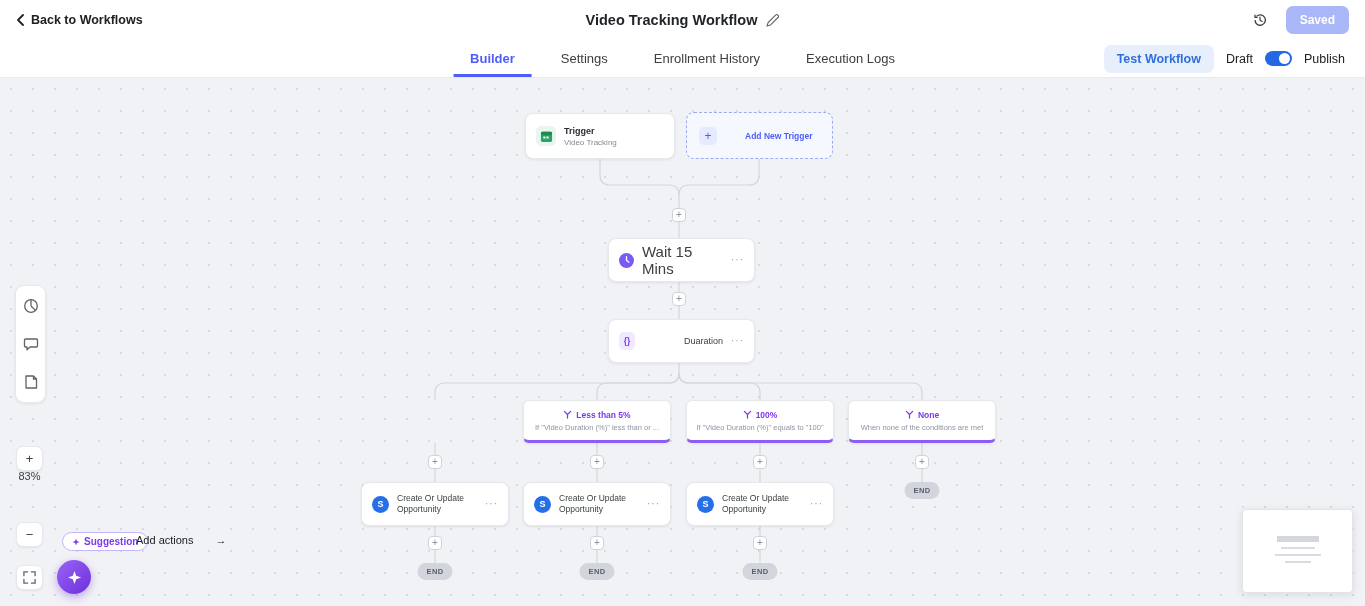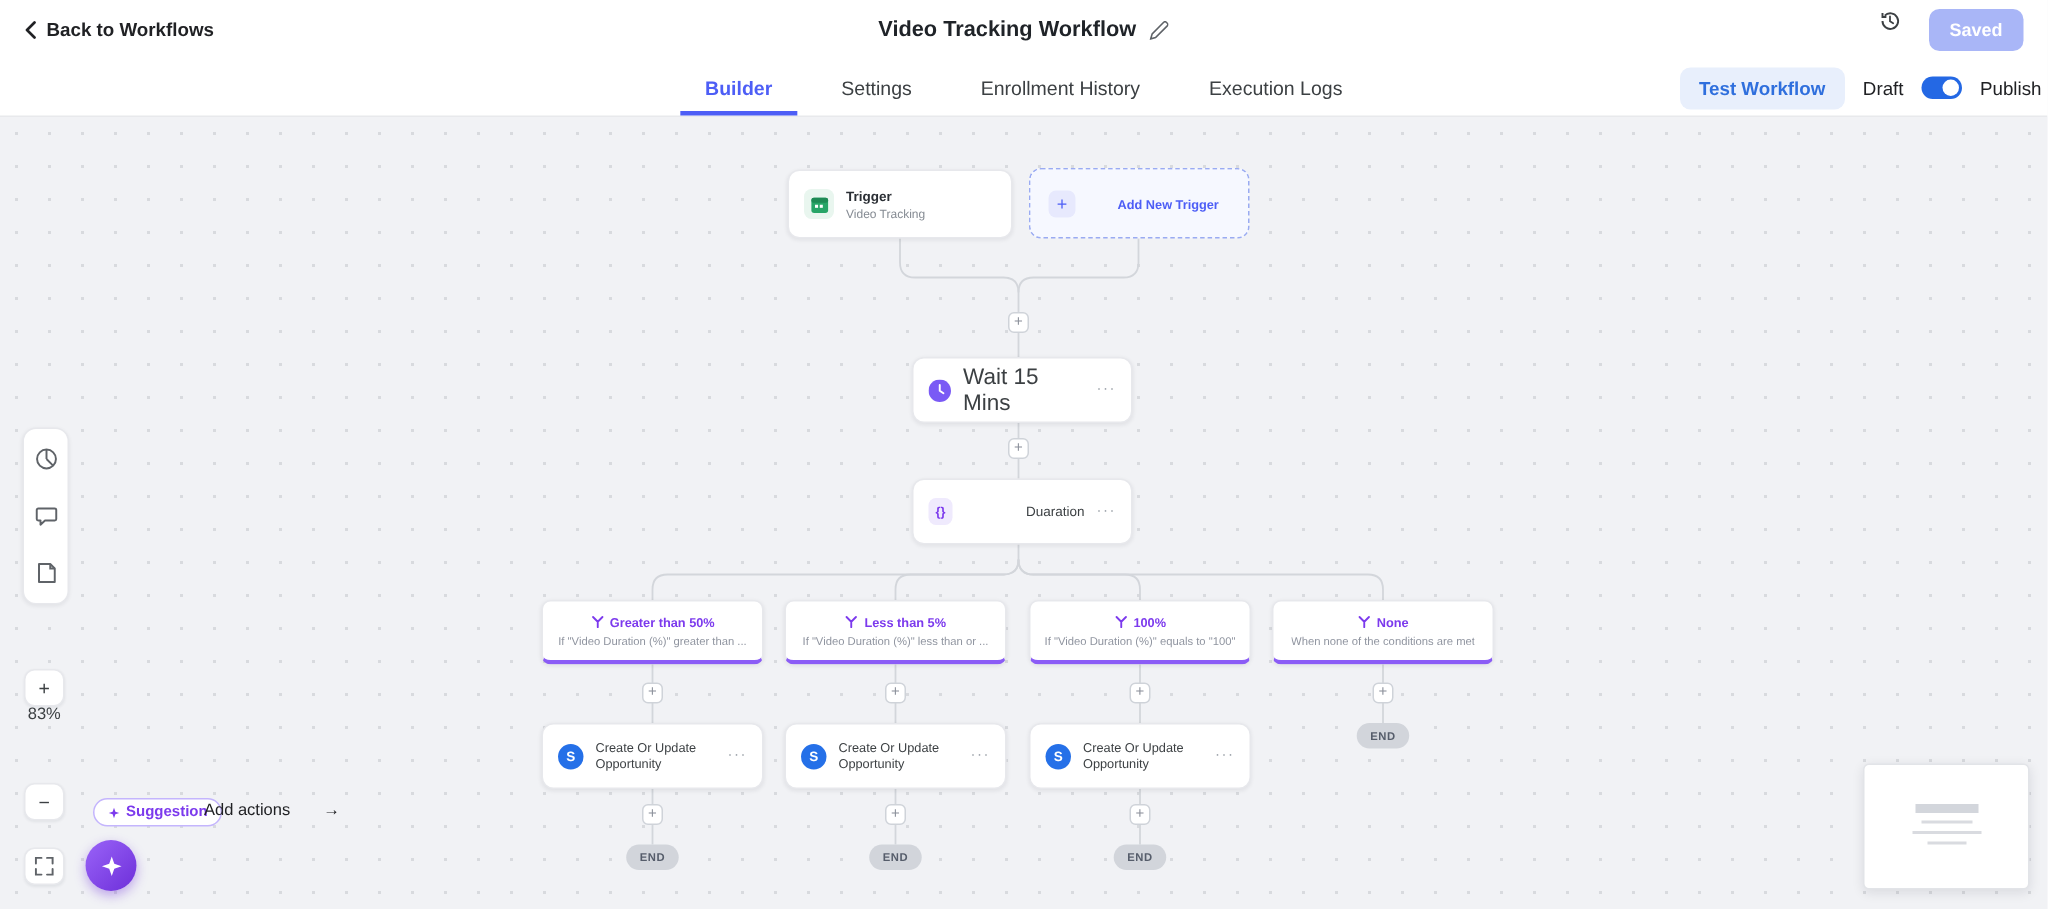--- a/index.html
+++ b/index.html
@@ -4,30 +4,30 @@
 <style>
   * { margin:0; padding:0; box-sizing:border-box; }
   html,body { width:1365px; height:606px; overflow:hidden; font-family:"Liberation Sans", sans-serif; background:#fff; }
 
   
   .header { position:relative; height:40px; display:flex; align-items:center; padding:0 16px; background:#fff; }
   .back-btn { display:flex; align-items:center; gap:7px; font-size:12.5px; font-weight:600; color:#202124; cursor:pointer; }
   .title-wrap { position:absolute; left:50%; transform:translateX(-50%); display:flex; align-items:center; gap:9px; }
   .page-title { font-size:14.5px; font-weight:700; color:#1f2328; }
   .edit-ic { display:flex; align-items:center; cursor:pointer; }
-  .header-right { margin-left:auto; display:flex; align-items:flex-start; gap:18px; }
+  .header-right { margin-left:auto; display:flex; align-items:center; gap:18px; }
   .history-ic { display:flex; cursor:pointer; }
   .saved-btn { background:#a9b6f7; color:#fff; font-size:12px; font-weight:600; border:none; border-radius:7px; padding:7px 14px; cursor:default; }
 
   
   .tabbar { position:relative; height:38px; display:flex; align-items:center; border-bottom:1px solid #e8e9ec; background:#fff; }
   .tabs { position:absolute; left:50%; transform:translateX(-50%); display:flex; height:100%;gap:12px; }
   .tab { padding:0 17px; display:flex; align-items:center; font-size:13px; color:#3c4043; cursor:pointer; border-bottom:3px solid transparent; padding-top:3px; }
   .tab.active { color:#4d5ef6; font-weight:600; border-bottom-color:#4d5ef6; }
-  .bar-right { margin-left:auto; display:flex; align-items:center; gap:12px; padding-right:4px; }
+  .bar-right { margin-left:auto; display:flex; align-items:center; gap:12px; padding-right:20px; }
   .test-btn { background:#e8effc; color:#2f6fdd; font-size:12.5px; font-weight:600; border:none; border-radius:7px; padding:7px 13px; cursor:pointer; }
   .draft-lbl,.publish-lbl { font-size:12.5px; color:#202124; }
   .toggle { width:27px; height:15px; background:#2468e4; border-radius:8px; position:relative; cursor:pointer; }
   .toggle .knob { position:absolute; right:2px; top:2px; width:11px; height:11px; background:#fff; border-radius:50%; }
 
   
   .canvas { position:absolute; top:78px; left:0; width:1365px; height:528px;
     background-color:#f1f2f5;
     background-image:radial-gradient(#d8dade 1px, rgba(0,0,0,0) 1.2px);
     background-size:22px 22px; }
@@ -186,31 +186,20 @@
     <span class="wait-lbl">Wait 15 Mins</span>
     <span class="more">···</span>
   </div>
 
   <div class="node dur-node">
     <span class="brace-ic">{}</span>
     <span class="dur-lbl">Duaration</span>
     <span class="more">···</span>
   </div>
 
-  <div class="cond" style="left:361px;">
-    <div class="cond-top">
-      <span style="display:flex">
-          <svg width="9" height="9" viewBox="0 0 10 10">
-            <path d="M5 9V5M5 5L1.5 1.5M5 5L8.5 1.5" stroke="#7c3aed" stroke-width="1.4" fill="none" stroke-linecap="round"></path>
-          </svg>
-        </span>
-      <span class="cond-lbl">Greater than 50%</span>
-    </div>
-    <div class="cond-desc">If "Video Duration (%)" greater than ...</div>
-  </div>
   <div class="cond" style="left:523px;">
     <div class="cond-top">
       <span style="display:flex">
           <svg width="9" height="9" viewBox="0 0 10 10">
             <path d="M5 9V5M5 5L1.5 1.5M5 5L8.5 1.5" stroke="#7c3aed" stroke-width="1.4" fill="none" stroke-linecap="round"></path>
           </svg>
         </span>
       <span class="cond-lbl">Less than 5%</span>
     </div>
     <div class="cond-desc">If "Video Duration (%)" less than or ...</div>

